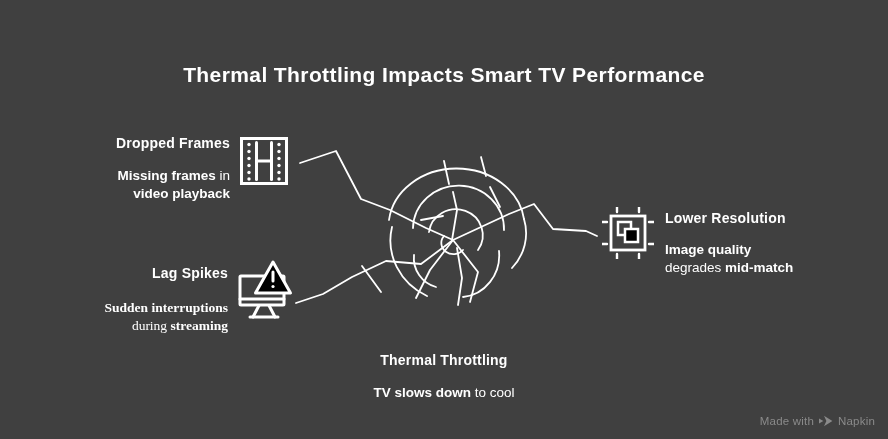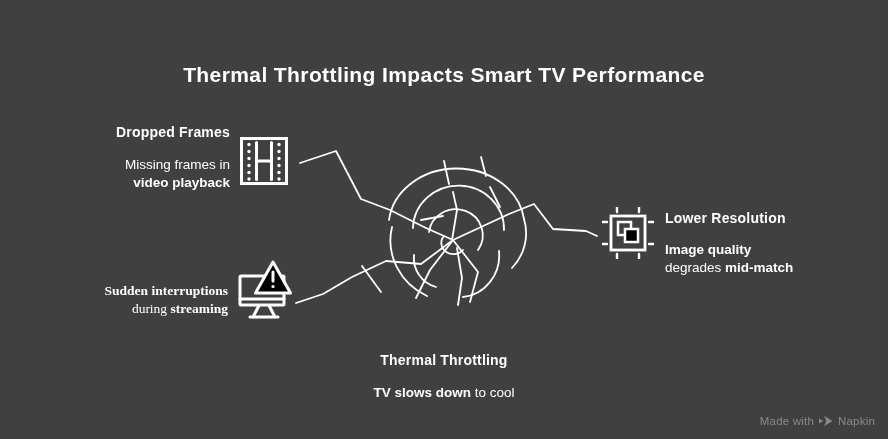--- a/index.html
+++ b/index.html
@@ -34,21 +34,21 @@
   }
   .node-desc {
     font-size: 13.5px;
     line-height: 18px;
     font-weight: 400;
     margin-top: 15px;
   }
   .align-right { text-align: right; }
   .align-left { text-align: left; }
   .align-center { text-align: center; }
-  .node-dropped { top: 124px; right: 658px; width: 170px; }
+  .node-dropped { top: 135px; right: 658px; width: 170px; }
   .node-dropped .node-desc { width: 120px; margin-left: auto; }
   .node-lag { top: 265px; right: 660px; width: 180px; }
   .node-lag .node-desc { width: 150px; margin-left: auto; margin-top: 17px; font-family: Liberation Serif, serif; }
   .node-lower { top: 210px; left: 665px; width: 170px; }
   .node-lower .node-desc { width: 140px; margin-top: 14px; }
   .node-thermal { top: 352px; left: 0; width: 100%; }
   .node-thermal .node-desc { margin-top: 15px; }
   .icon-film { left: 239px; top: 136px; }
   .icon-monitor { left: 237px; top: 258px; }
   .icon-lowres { left: 602px; top: 207px; }
@@ -97,21 +97,21 @@
     <path d="M392,227 A66,62 0 0 0 427,296"></path>
     <path d="M413,228 A43,41 0 1 1 504,230"></path>
     <path d="M429,232 A27,26 0 1 1 478,250"></path>
     <path d="M444,236 A12,11 0 1 0 463,250"></path>
     <path d="M499,251 A40,42 0 0 1 463,297"></path>
     <path d="M414,255 A30,30 0 0 0 436,287"></path>
   </svg>
 
   <div class="node node-dropped align-right">
     <div class="node-title">Dropped Frames</div>
-    <div class="node-desc"><span style="font-weight: 400; text-align: center;">Missing frames</span><span> in </span><span style="font-weight: 700; text-align: center;">video playback</span></div>
+    <div class="node-desc"><span style="font-weight: 700; text-align: center;">Missing frames</span><span> in </span><span style="font-weight: 700; text-align: center;">video playback</span></div>
   </div>
   <svg class="icon-svg icon-film" width="50" height="50" viewBox="0 0 50 50" fill="none" stroke="#ffffff" stroke-width="3" stroke-linecap="round">
     <rect x="2.5" y="2.5" width="45" height="45"></rect>
     <g stroke="none" fill="#ffffff">
       <circle cx="10" cy="8.5" r="1.7"></circle>
         <circle cx="10" cy="15.5" r="1.7"></circle>
       <circle cx="10" cy="22.5" r="1.7"></circle>
         <circle cx="10" cy="29.5" r="1.7"></circle>
       <circle cx="10" cy="36.5" r="1.7"></circle>
         <circle cx="10" cy="43" r="1.7"></circle>
@@ -121,20 +121,21 @@
         <circle cx="40" cy="29.5" r="1.7"></circle>
       <circle cx="40" cy="36.5" r="1.7"></circle>
         <circle cx="40" cy="43" r="1.7"></circle>
     </g>
     <path d="M17.5,6.5 V43.5"></path>
     <path d="M32.5,6.5 V43.5"></path>
     <path d="M17.5,25 H32.5"></path>
   </svg>
 
   <div class="node node-lag align-right">
+    <div class="node-title">Lag Spikes</div>
     <div class="node-desc"><span style="font-weight: 700;">Sudden interruptions</span><span> during </span><span style="font-weight: 700;">streaming</span></div>
   </div>
   <svg class="icon-svg icon-monitor" width="56" height="66" viewBox="0 0 56 66" fill="none" stroke="#ffffff" stroke-width="3" stroke-linecap="round" stroke-linejoin="round">
     <rect x="3" y="18" width="44" height="29" rx="1"></rect>
     <path d="M3,41 H47"></path>
     <path d="M22,47.5 L16,59"></path>
     <path d="M32,47.5 L38,59"></path>
     <path d="M13,59 H41"></path>
     <path d="M36,4 L53.5,35 H18.5 Z" fill="#000000"></path>
     <path d="M36,14 V23"></path>

